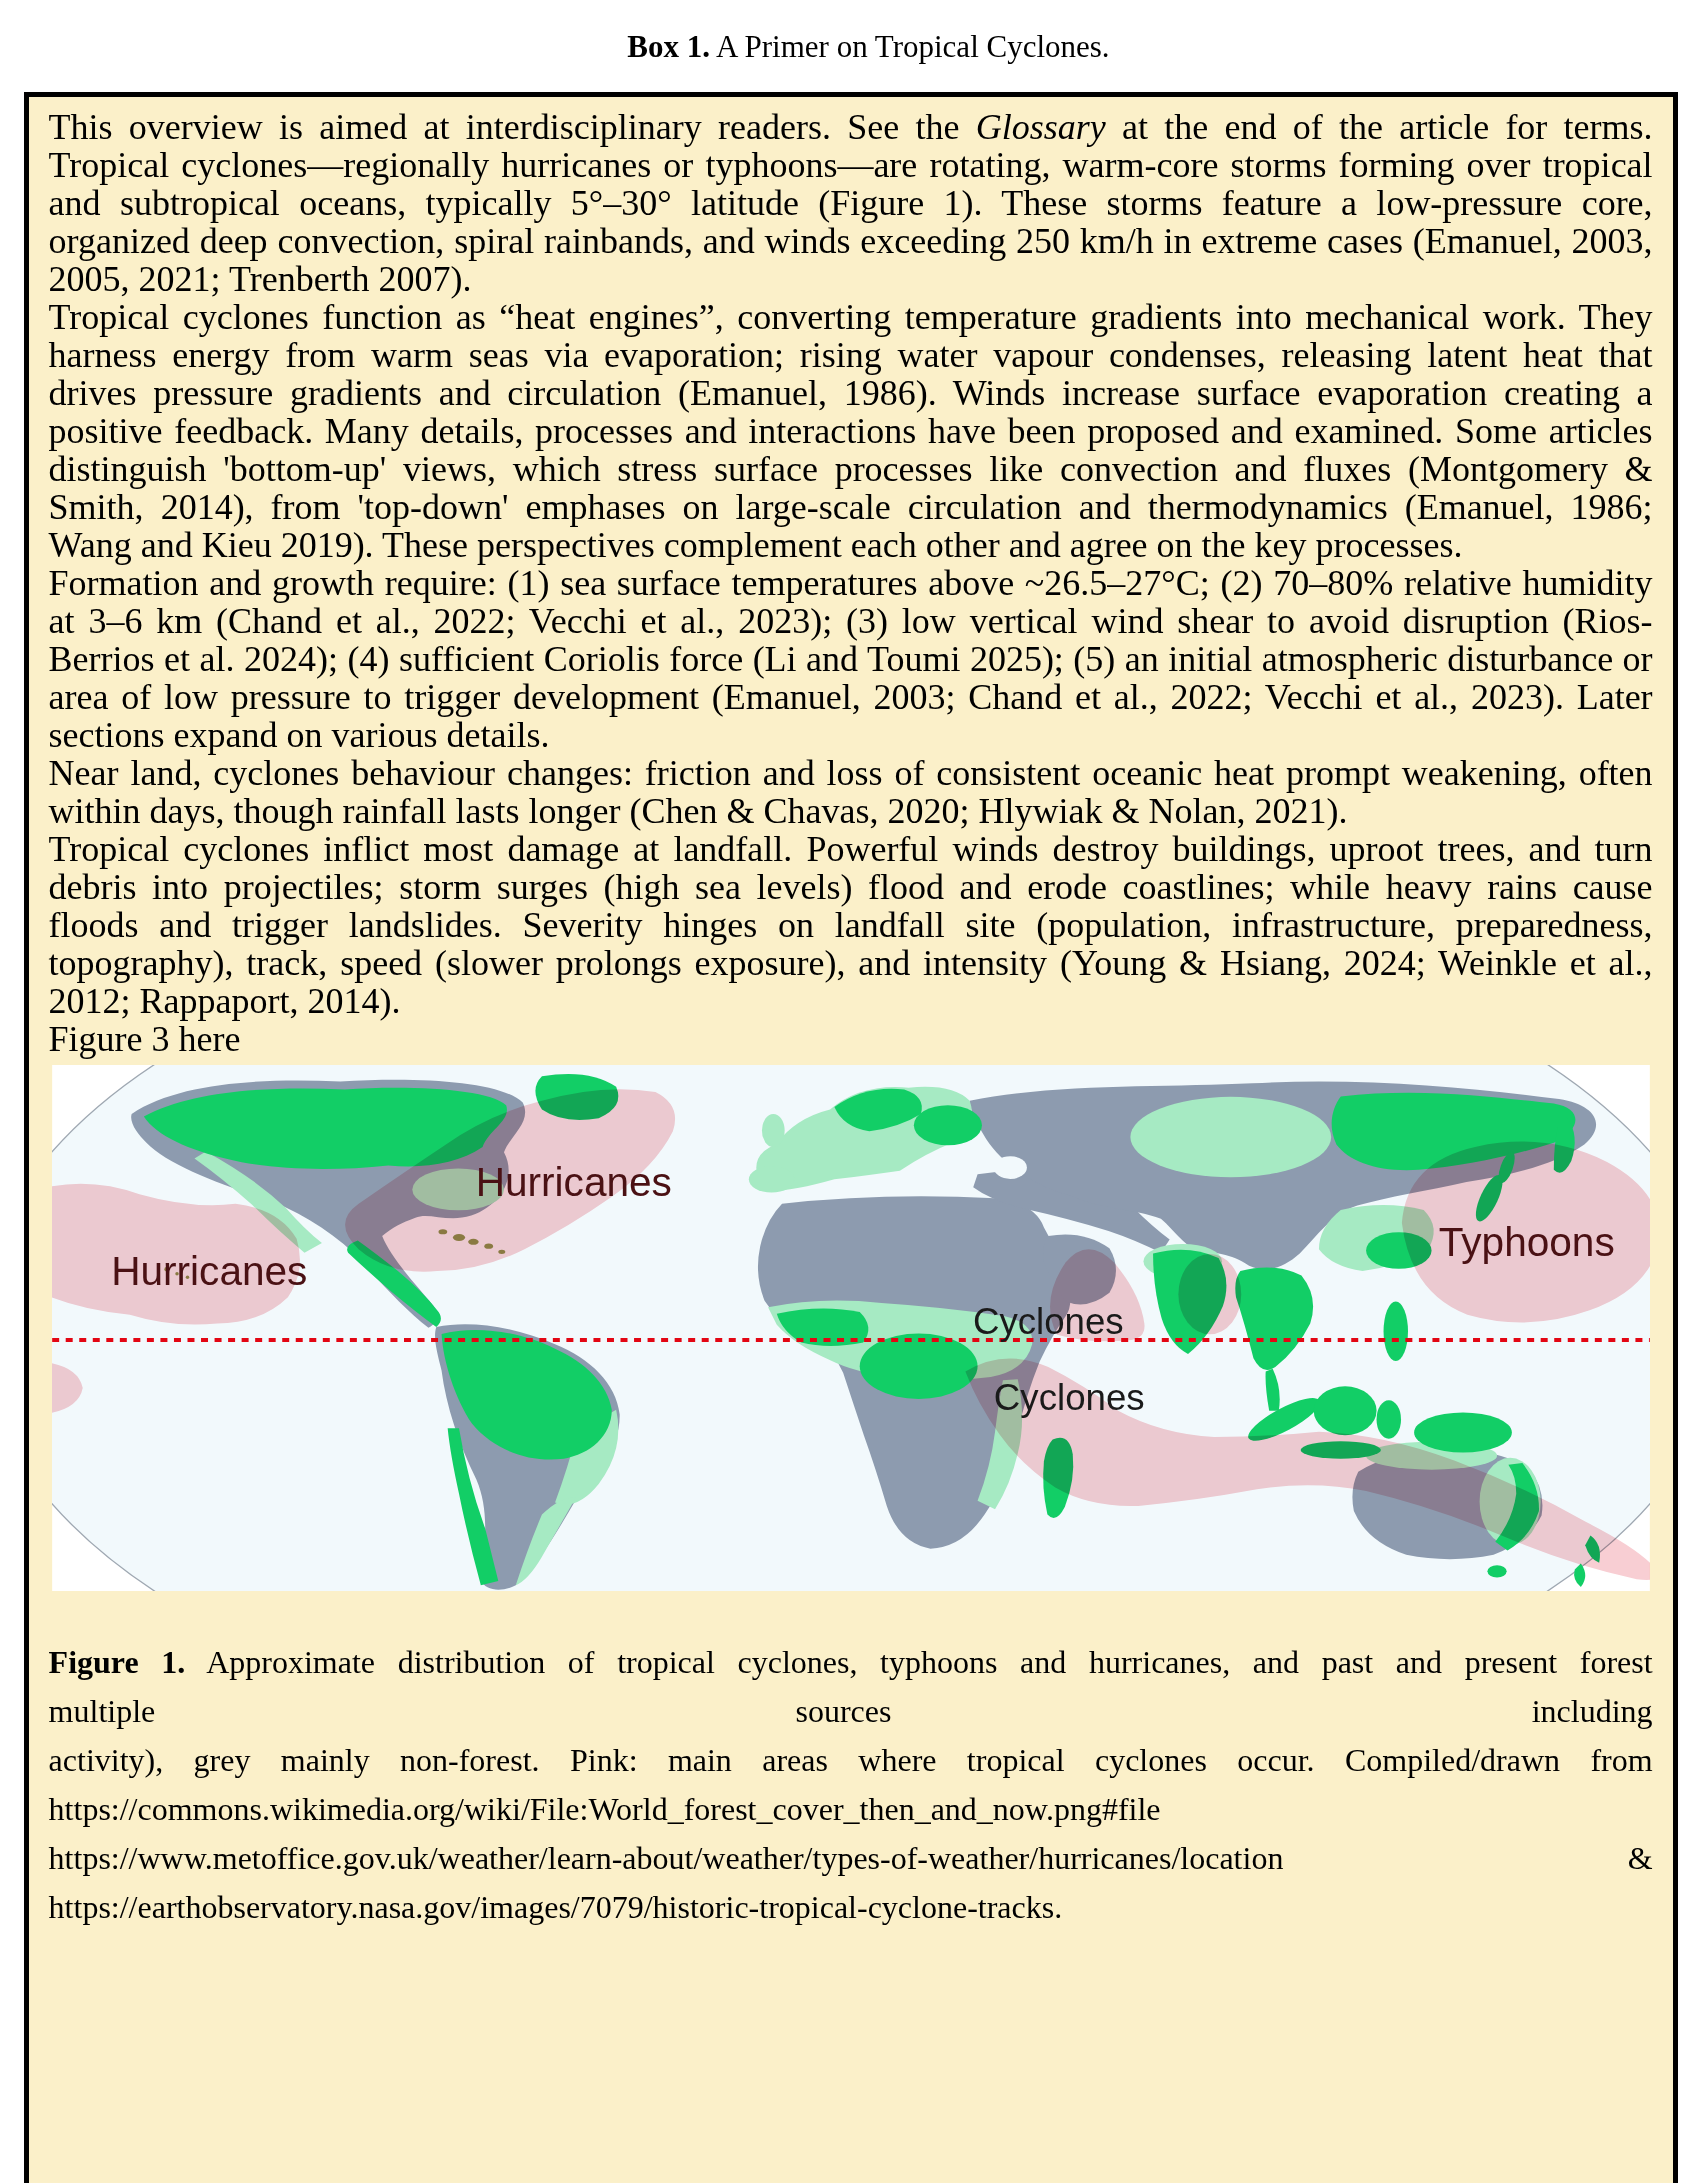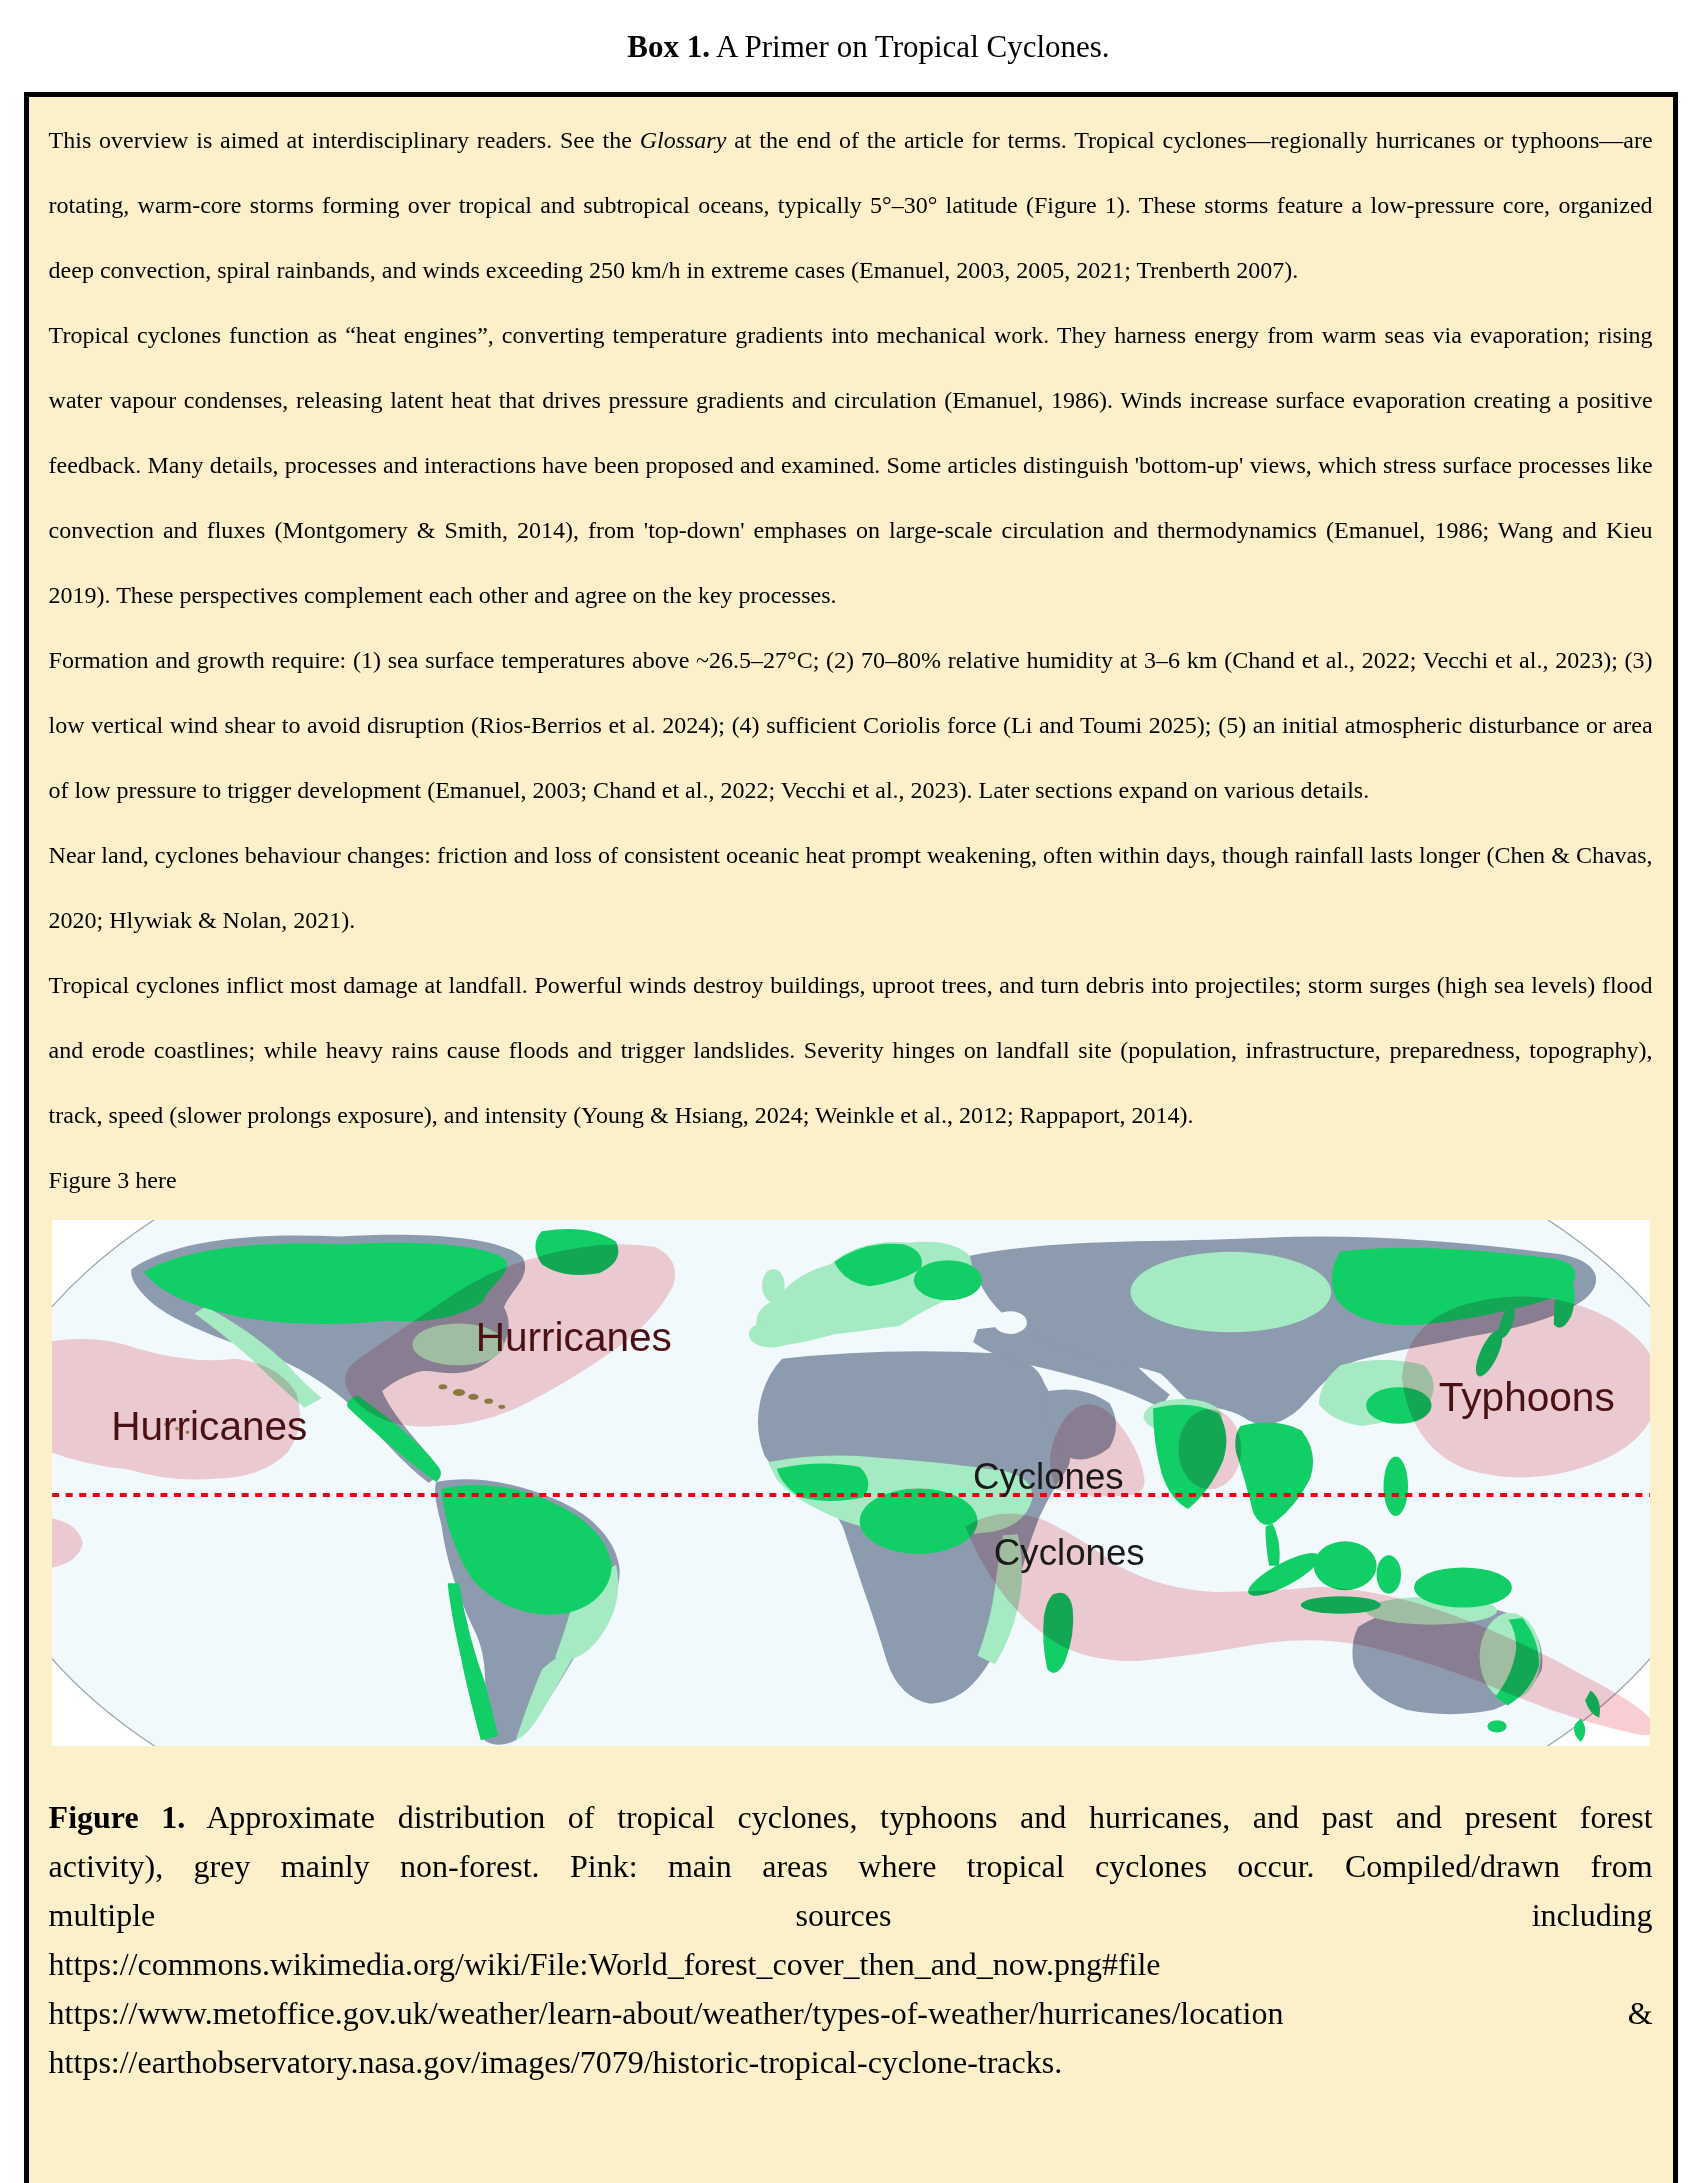--- a/index.html
+++ b/index.html
@@ -12,21 +12,21 @@
     position:absolute;top:23px;left:18px;width:100%;
     text-align:center;font-size:31px;line-height:48px;
   }
   .b{font-weight:bold;}
   .i{font-style:italic;}
   .box{
     position:absolute;left:23.6px;top:92px;width:1654px;height:2304px;
     box-sizing:border-box;border:5.7px solid #000;background:#FBF0C9;
     padding:11.4px 20px 0 20px;overflow:hidden;
   }
-  .body-text{font-size:24px;line-height:65px;}
+  .body-text{font-size:36px;line-height:38px;}
   .body-text p{margin:0;text-align:justify;}
   .map-wrap{width:1598px;height:526px;margin:7px 0 0 3.1px;}
   .map-wrap svg{display:block;}
   .caption{margin-top:47px;font-size:32px;line-height:49px;}
   .cap-line{text-align:justify;text-align-last:justify;}
   .cap-left{text-align:center;text-align-last:left;}
   .map-label{font-family:"Liberation Sans","DejaVu Sans",sans-serif;}
 </style>
 </head>
 <body>
@@ -140,22 +140,22 @@
           <text x="1195" y="300" font-size="93" fill="#4A1114">Hurricanes</text>
           <text x="2282" y="616" font-size="84" fill="#1A1A1A">Cyclones</text>
           <text x="2330" y="790" font-size="84" fill="#1A1A1A">Cyclones</text>
           <text x="3378" y="438" font-size="93" fill="#4A1114">Typhoons</text>
         </g>
       </svg>
     </div>
 
     <div class="caption">
       <div class="cap-line"><span class="b">Figure 1.</span><span> Approximate distribution of tropical cyclones, typhoons and hurricanes, and past and present forest</span></div>
+      <div class="cap-line">multiple sources including</div>
       <div class="cap-line">activity), grey mainly non-forest. Pink: main areas where tropical cyclones occur. Compiled/drawn from</div>
-      <div class="cap-line">multiple sources including</div>
       <div class="cap-left">https://commons.wikimedia.org/wiki/File:World_forest_cover_then_and_now.png#file</div>
       <div class="cap-line">https://www.metoffice.gov.uk/weather/learn-about/weather/types-of-weather/hurricanes/location &amp;</div>
       <div class="cap-left">https://earthobservatory.nasa.gov/images/7079/historic-tropical-cyclone-tracks.</div>
     </div>
 
   </div>
 </div>
 
 
 </body></html>

